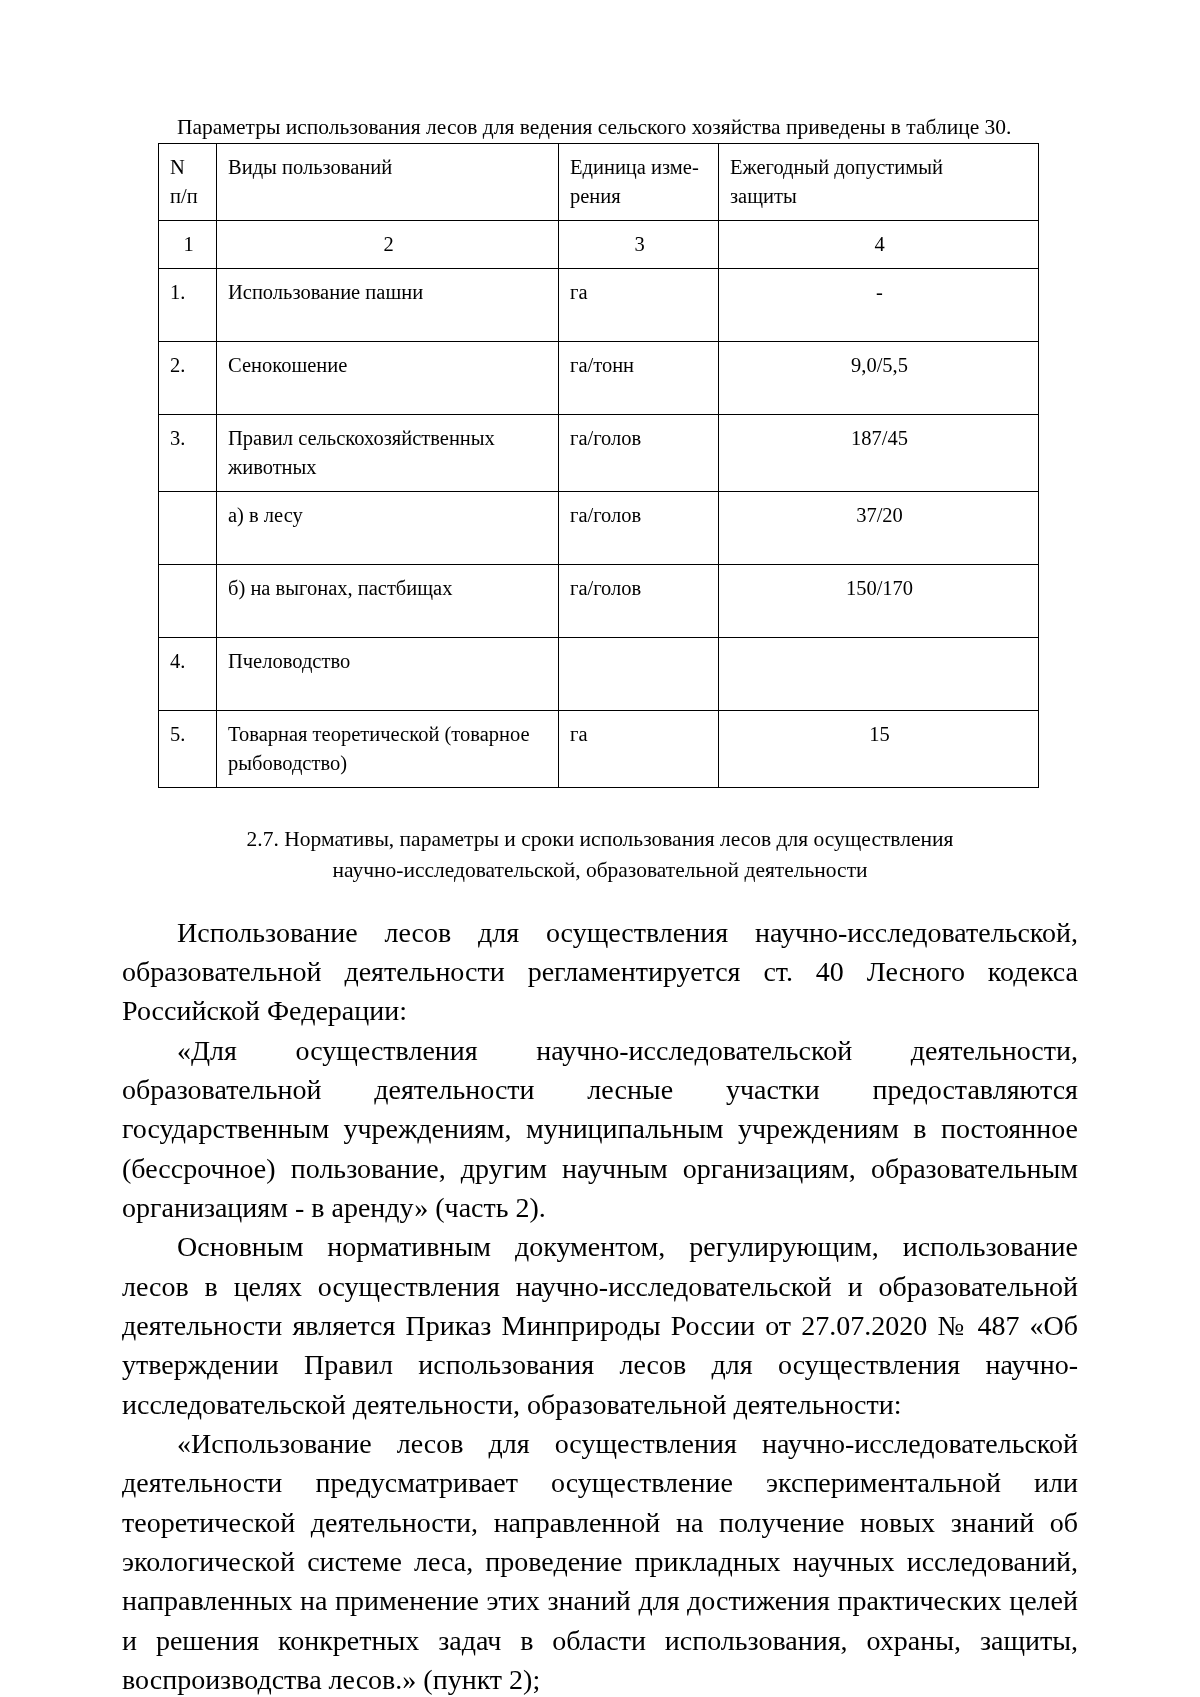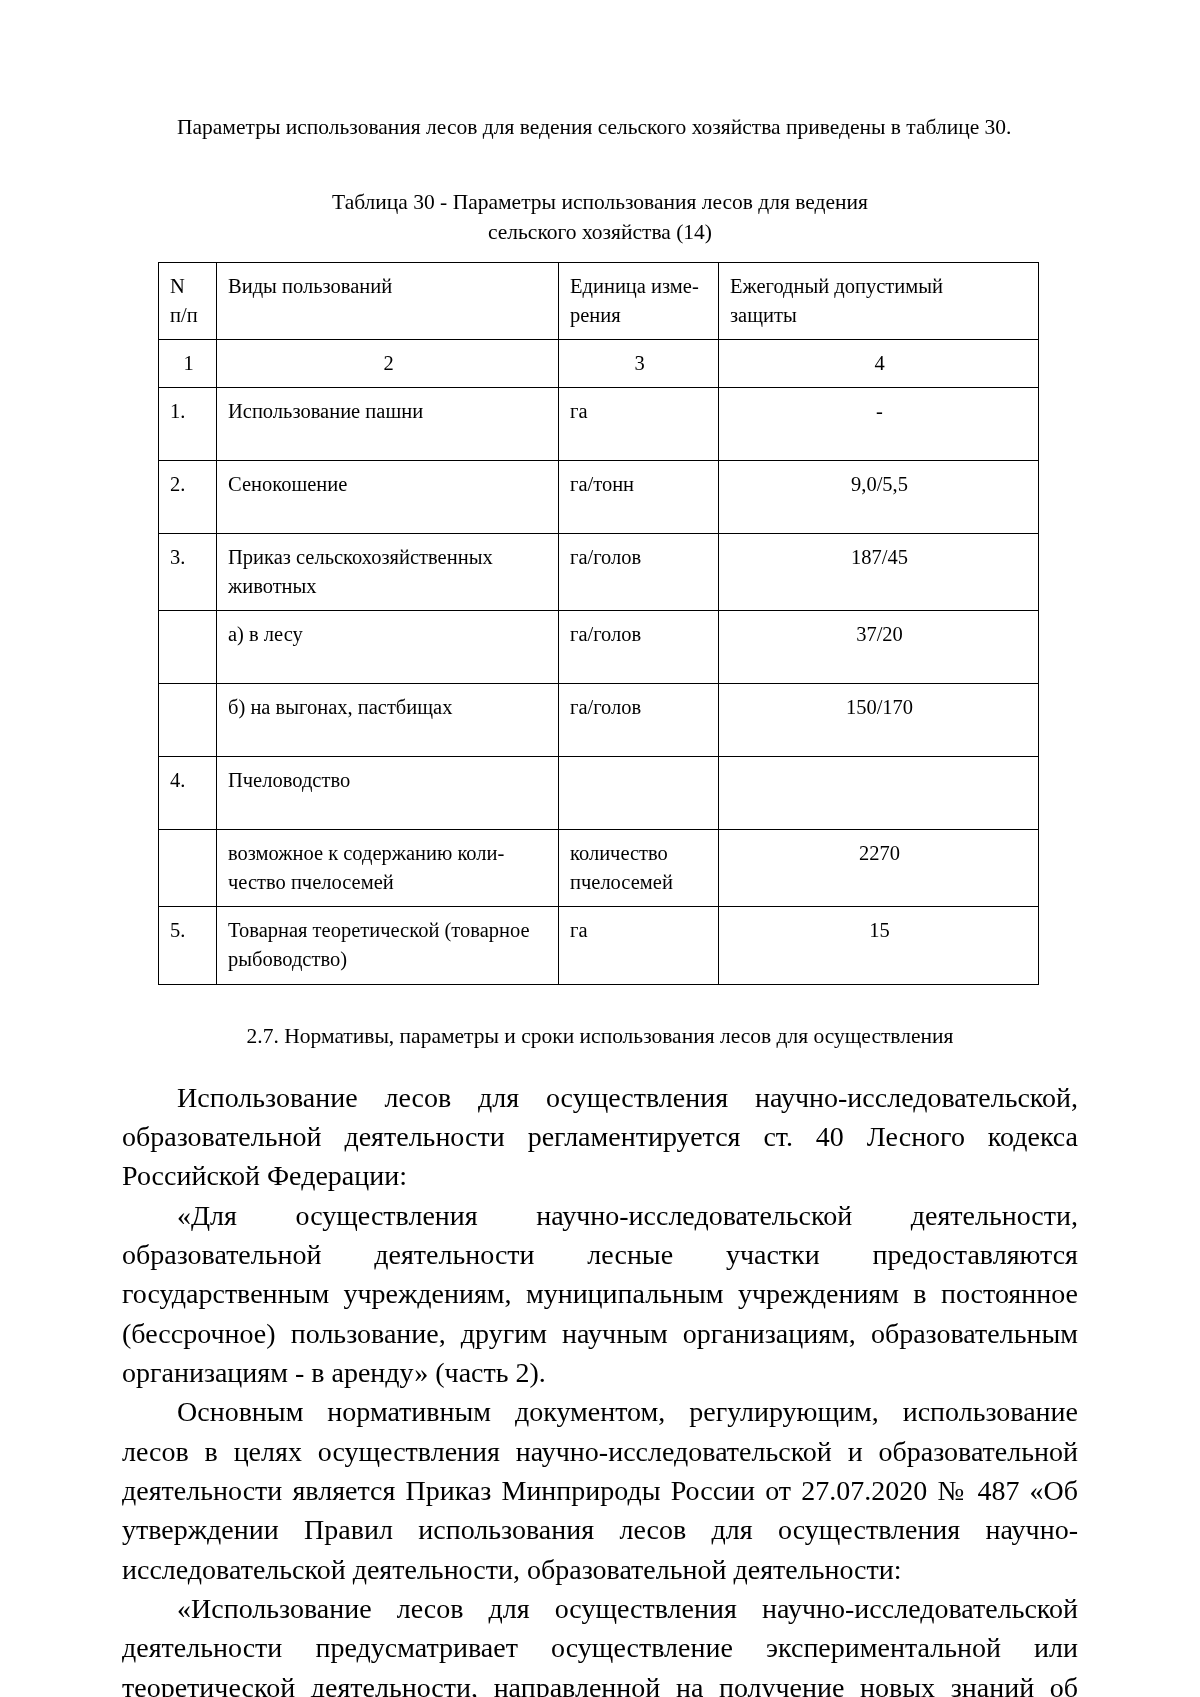--- a/index.html
+++ b/index.html
@@ -114,24 +114,20 @@
     margin-top: 0;
   }
 </style>
 </head>
 <body>
 
 <div class="page">
 
   <p class="lead">Параметры использования лесов для ведения сельского хозяйства приведены в таблице 30.</p>
 
-  <div class="table-caption">
-    <span class="cap-line">Таблица 30 - Параметры использования лесов для  ведения</span>
-    <span class="cap-line">сельского хозяйства (14)</span>
-  </div>
 
   <table class="params">
     <colgroup>
       <col class="c1">
         <col class="c2">
         <col class="c3">
         <col class="c4">
     </colgroup>
     <thead>
       <tr>
@@ -173,21 +169,21 @@
           <div>Сенокошение</div>
         </td>
         <td>
           <div>га/тонн</div>
         </td>
         <td class="center">9,0/5,5</td>
       </tr>
       <tr>
         <td class="num">3.</td>
         <td>
-          <div>Приказ сельскохозяйственных</div>
+          <div>Правил сельскохозяйственных</div>
           <div>животных</div>
         </td>
         <td>
           <div>га/голов</div>
         </td>
         <td class="center">187/45</td>
       </tr>
       <tr class="rowtall">
         <td class="num"></td>
         <td>
@@ -210,49 +206,38 @@
       </tr>
       <tr class="rowtall">
         <td class="num">4.</td>
         <td>
           <div>Пчеловодство</div>
         </td>
         <td>
           <div></div>
         </td>
         <td class="center"></td>
-      </tr>
-      <tr>
-        <td class="num"></td>
-        <td>
-          <div>возможное к содержанию коли-</div>
-          <div>чество пчелосемей</div>
-        </td>
-        <td>
-          <div>количество</div>
-          <div>пчелосемей</div>
-        </td>
-        <td class="center">2270</td>
       </tr>
       <tr>
         <td class="num">5.</td>
         <td>
           <div>Товарная теоретической (товарное</div>
           <div>рыбоводство)</div>
         </td>
         <td>
           <div>га</div>
         </td>
         <td class="center">15</td>
       </tr>
     </tbody>
   </table>
 
   <div class="section-heading">
     <span class="hl">2.7. Нормативы, параметры и сроки использования лесов для осуществления</span>
+    <span class="hl">научно-исследовательской, образовательной деятельности</span>
   </div>
 
   <div class="body-block">
     <p class="para indent">Использование лесов для осуществления научно-исследовательской, образовательной деятельности регламентируется ст. 40 Лесного кодекса Российской Федерации:</p>
     <p class="para indent">«Для осуществления научно-исследовательской деятельности, образовательной деятельности лесные участки предоставляются государственным учреждениям, муниципальным учреждениям в постоянное (бессрочное) пользование, другим научным организациям, образовательным организациям - в аренду» (часть 2).</p>
     <p class="para indent">Основным нормативным документом, регулирующим, использование лесов в целях осуществления научно-исследовательской и образовательной деятельности является Приказ Минприроды России от 27.07.2020 № 487 «Об утверждении Правил использования лесов для осуществления научно-исследовательской деятельности, образовательной деятельности:</p>
     <p class="para indent">«Использование лесов для осуществления научно-исследовательской деятельности предусматривает осуществление экспериментальной или теоретической деятельности, направленной на получение новых знаний об экологической системе леса, проведение прикладных научных исследований, направленных на применение этих знаний для достижения практических целей и решения конкретных задач в области использования, охраны, защиты, воспроизводства лесов.» (пункт 2);</p>
   </div>
 
 </div>

